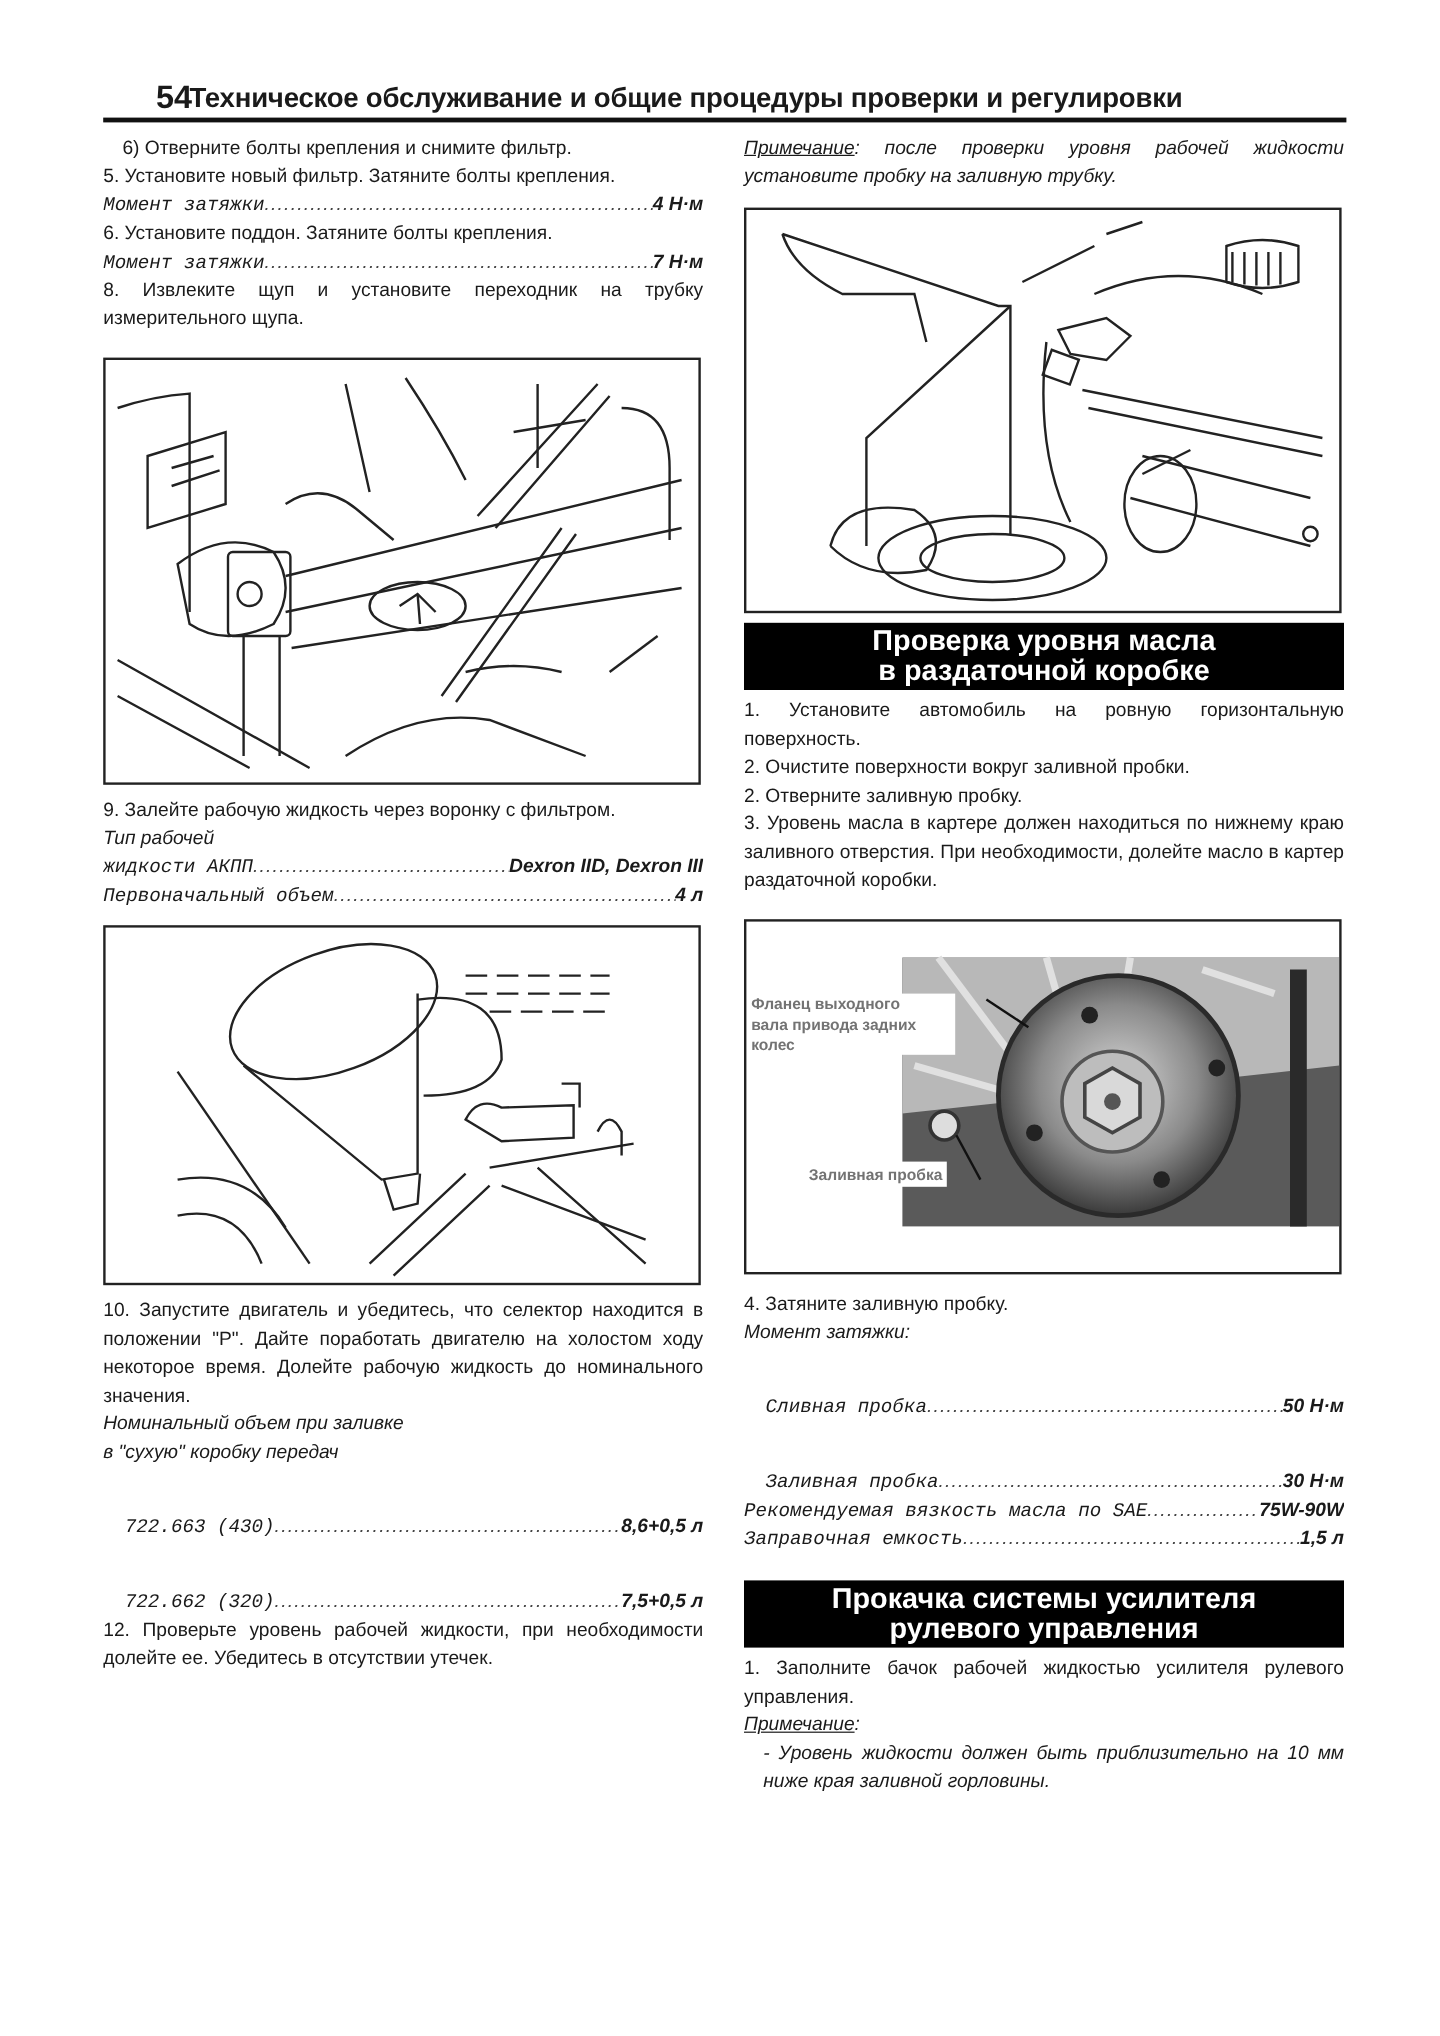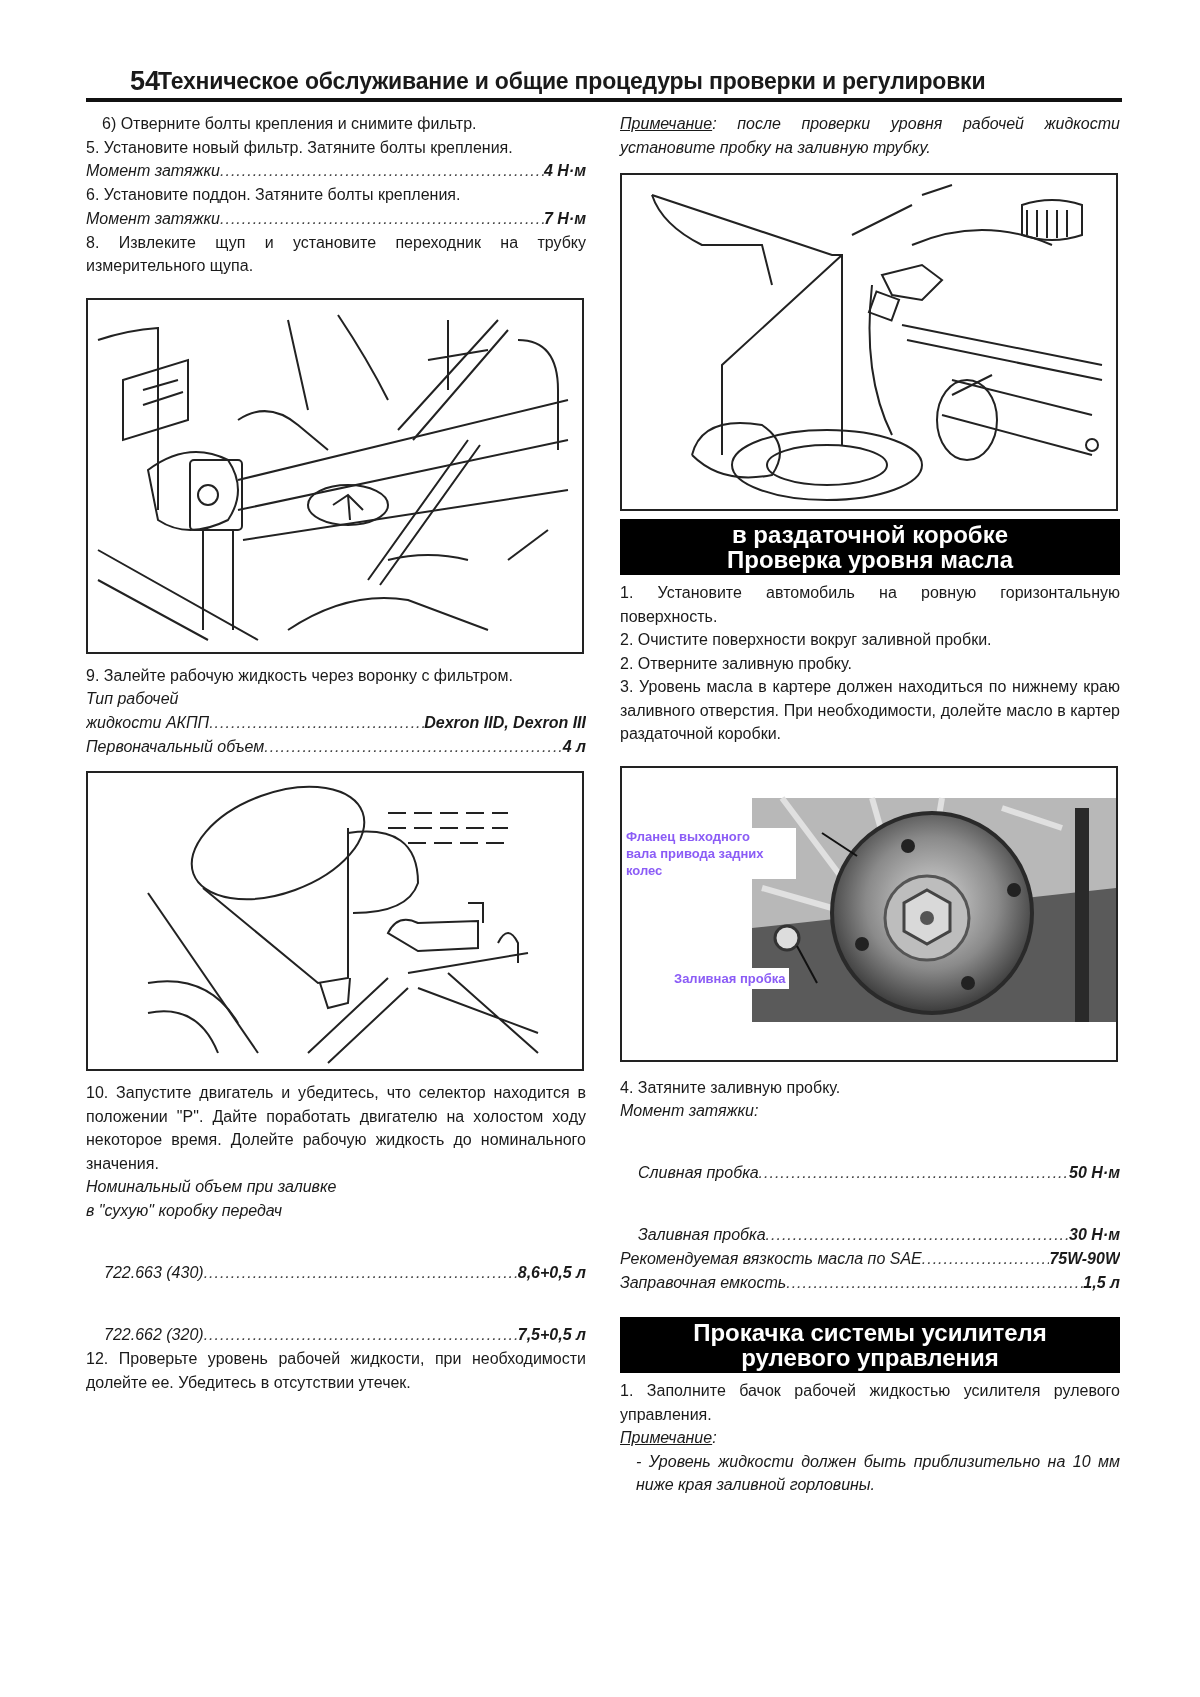--- a/index.html
+++ b/index.html
@@ -10,34 +10,34 @@
     .header .pnum { position: absolute; left: 0; top: 4px; font-size: 27px; font-weight: bold; margin-left: 44px; }
     .header .ptitle { position: absolute; left: 72px; top: 6px; font-size: 23px; font-weight: bold; letter-spacing: -0.2px; }
 
     .col { position: absolute; top: 112px; }
     .col-left { left: 86px; width: 500px; }
     .col-right { left: 620px; width: 500px; }
 
     p.t { font-size: 16px; line-height: 23.5px; text-align: justify; }
     p.t.indent { padding-left: 16px; }
     .spec { display: flex; font-size: 16px; line-height: 24px; font-style: italic; white-space: nowrap; overflow: hidden; }
-    .spec .lbl { flex: 0 0 auto; }
+    .spec .lbl { flex: 0 0 auto; font-family: Liberation Mono, monospace; }
     .spec .dots { flex: 1 1 auto; overflow: hidden; color: #444; letter-spacing: 1px; }
     .spec .dots::after { content: "................................................................................................................................................"; }
     .spec .val { flex: 0 0 auto; font-weight: bold; text-align: center; }
     .spec.sub { padding-left: 18px; margin-top: 38px; }
     .spec-lbl-only { font-size: 16px; line-height: 24px; font-style: italic; }
     .note-head { text-decoration: underline; font-style: italic; }
     .note { font-size: 16px; line-height: 23.5px; font-style: italic; text-align: justify; }
 
     .figure { border: 2px solid #222; background: #fff; position: relative; overflow: hidden; }
     .figure svg { display: block; }
 
     .section-title { background: #000; color: #fff; text-align: center; font-weight: bold; font-size: 24px; line-height: 25px; padding: 3px 4px 3px; margin: 8px 0 6px; }
-    .photo-label { position: absolute; font-size: 13px; font-weight: bold; line-height: 17px; background: #fff; color: #8b5cf6; }
+    .photo-label { position: absolute; font-size: 13px; font-weight: bold; line-height: 17px; background: #fff; color: #737373; }
   </style>
 </head>
 <body>
 
 <div class="header">
   <span class="pnum">54</span>
   <span class="ptitle">Техническое обслуживание и общие процедуры проверки и регулировки</span>
 </div>
 
 <div class="col col-left">
@@ -156,22 +156,22 @@
         <ellipse cx="205" cy="290" rx="60" ry="20"></ellipse>
         <path d="M70 280 Q80 240 140 250 Q170 270 150 300 Q100 310 70 280"></path>
         <path d="M400 30 Q430 20 460 30 L460 60 Q430 70 400 60 Z"></path>
         <path d="M405 35 L405 60 M415 35 L415 62 M425 35 L425 63 M435 35 L435 63 M445 35 L445 62"></path>
         <circle cx="470" cy="270" r="6"></circle>
       </g>
     </svg>
   </div>
 
   <div class="section-title">
+    <div>Проверка уровня масла</div>
     <div>в раздаточной коробке</div>
-    <div>Проверка уровня масла</div>
   </div>
   <p class="t">1. Установите автомобиль на ровную горизонтальную поверхность.</p>
   <p class="t">2. Очистите поверхности вокруг заливной пробки.</p>
   <p class="t">2. Отверните заливную пробку.</p>
   <p class="t">3. Уровень масла в картере должен находиться по нижнему краю заливного отверстия. При необходимости, долейте масло в картер раздаточной коробки.</p>
 
   <div class="figure" style="width:498px;height:296px;margin-top:20px;">
     <svg width="494" height="292" viewBox="0 0 494 292" style="position:absolute;left:0;top:0;">
       <defs>
         <radialGradient id="flg" cx="50%" cy="45%" r="55%">

